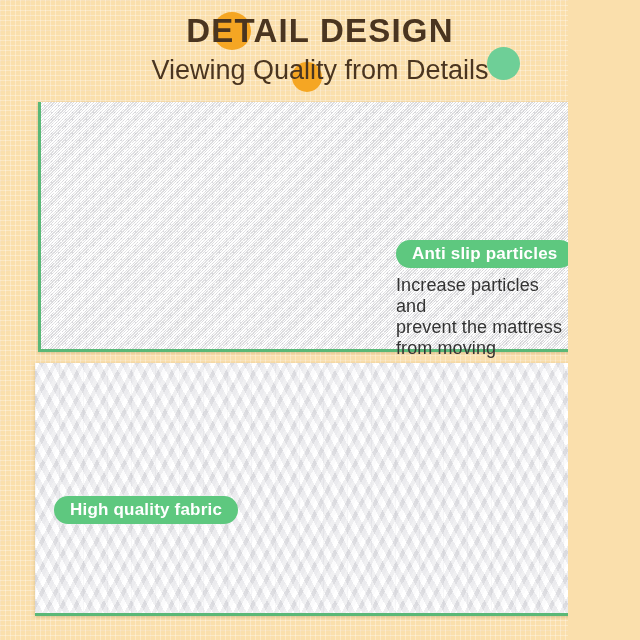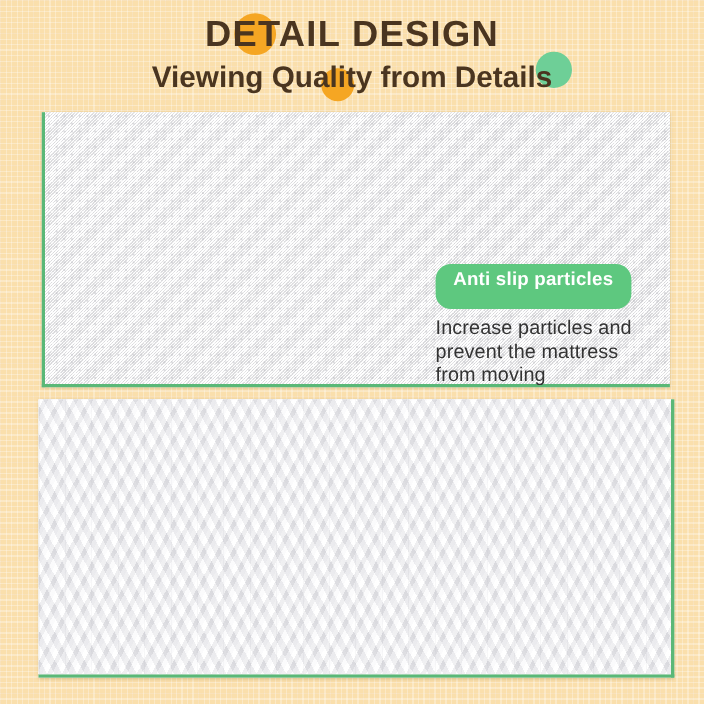--- a/index.html
+++ b/index.html
@@ -2,21 +2,21 @@
 <html><head>
 <meta charset="utf-8">
 <style>
   html,body{margin:0;padding:0;}
   body{
     width:640px;height:640px;overflow:hidden;
     font-family:"Liberation Sans", sans-serif;
     background:#fadfac;
   }
   #page{
-    position:relative;width:640px;height:640px;overflow:hidden;
+    position:relative;width:568px;height:640px;overflow:hidden;
     background-color:#fadfac;
     background-image:
       repeating-linear-gradient(to right,
         rgba(255,255,255,.30) 0px, rgba(255,255,255,.30) 1px,
         rgba(255,255,255,0) 1px, rgba(255,255,255,0) 5px),
       repeating-linear-gradient(to bottom,
         rgba(255,255,255,.30) 0px, rgba(255,255,255,.30) 1px,
         rgba(255,255,255,0) 1px, rgba(255,255,255,0) 5px),
       repeating-linear-gradient(to right,
         rgba(216,150,60,.13) 0px, rgba(216,150,60,.13) 1px,
@@ -35,21 +35,21 @@
 
   .title{
     position:absolute;left:0;top:12px;width:640px;text-align:center;
     font-size:33px;font-weight:bold;letter-spacing:1.2px;
     color:#4a3520;line-height:38px;
     font-family:"Liberation Sans", sans-serif;
     z-index:3;
   }
   .subtitle{
     position:absolute;left:0;top:53px;width:640px;text-align:center;
-    font-size:27px;font-weight:700;color:#4a3520;line-height:34px;
+    font-size:27px;font-weight:400;color:#4a3520;line-height:34px;
     font-family:"Liberation Sans", sans-serif;
     z-index:3;
   }
 
   
   .panel{position:absolute;overflow:hidden;}
 
   .panel-1{
     left:38px;top:102px;width:568px;height:247px;
     background-color:#f2f2f2;
@@ -118,21 +118,21 @@
 
   
   .callout{position:absolute;z-index:5;}
   .badge{
     display:inline-block;
     background:#5ec87f;
     color:#ffffff;
     border-radius:14px;
     font-size:17px;
     font-weight:bold;
-    padding:4px 16px 18px 16px;
+    padding:4px 16px 5px 16px;
     line-height:19px;
     white-space:nowrap;
     letter-spacing:.2px;
   }
   .body-text{
     margin-top:7px;
     color:#333333;
     font-size:18px;
     line-height:21px;
     white-space:pre-line;
@@ -166,15 +166,16 @@
 prevent the mattress
 from moving</div>
   </div>
 
   <div class="panel panel-2">
     <div class="tex"></div>
     <div class="tex2"></div>
   </div>
 
   <div class="callout callout-2">
+    <div class="badge">High quality fabric</div>
   </div>
 
 </div>
 
 </body></html>

